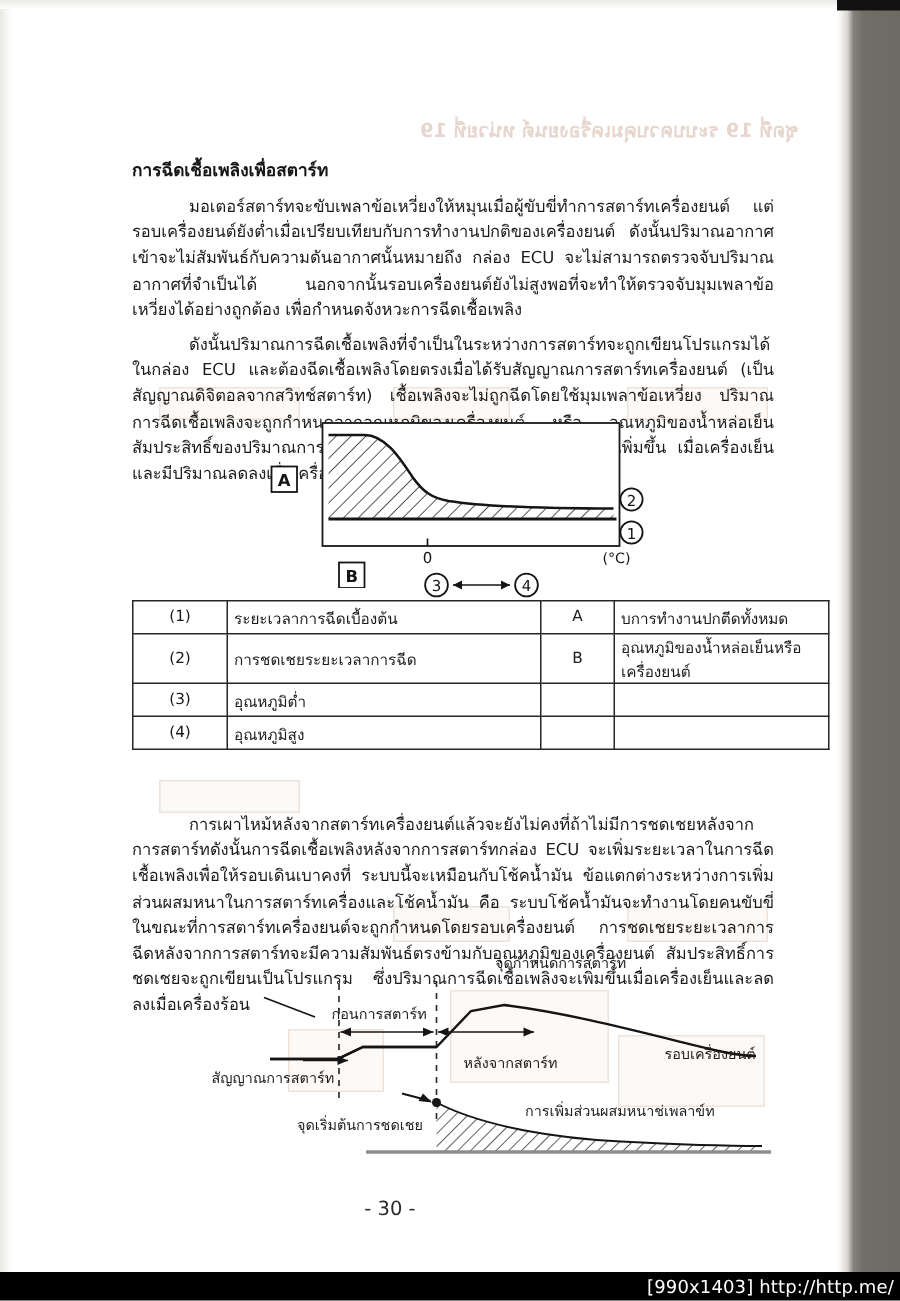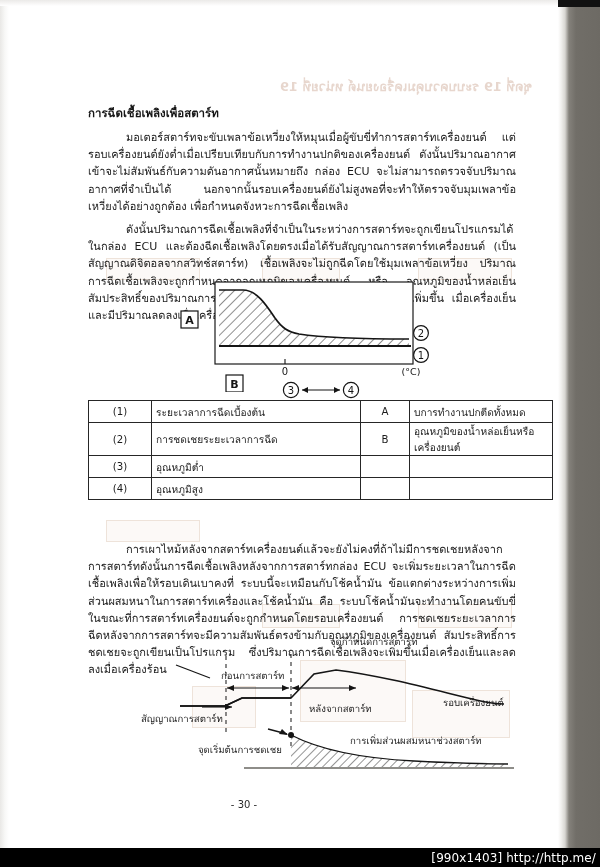--- a/index.html
+++ b/index.html
@@ -146,22 +146,23 @@
 
   
   .figwrap { position: absolute; }
   svg { display: block; }
 
   .pgnum {
     position: absolute;
     left: 0; width: 488px;
     text-align: center;
     font-family: "DejaVu Sans", "Liberation Sans", sans-serif;
-    font-size: 10px;
+    font-size: 13px;
     color: #2a2a2a;
+    padding-left: 16px;
   }
 </style>
 </head>
 <body>
 
 <div id="scan">
 
   <div class="left-edge"></div>
   <div class="top-edge"></div>
 
@@ -329,21 +330,21 @@
   <div style="position:absolute; left:221px; top:668px; font-size:9.6px; color:#1b1b1b; white-space:nowrap;">ก่อนการสตาร์ท</div>
 
   <div style="position:absolute; left:309px; top:701px; font-size:9.6px; color:#1b1b1b; white-space:nowrap;">หลังจากสตาร์ท</div>
 
   <div style="position:absolute; left:443px; top:695px; font-size:9.6px; color:#1b1b1b; white-space:nowrap;">รอบเครื่องยนต์</div>
 
   <div style="position:absolute; left:141px; top:711px; font-size:9.6px; color:#1b1b1b; white-space:nowrap;">สัญญาณการสตาร์ท</div>
 
   <div style="position:absolute; left:198px; top:742px; font-size:9.6px; color:#1b1b1b; white-space:nowrap;">จุดเริ่มต้นการชดเชย</div>
 
-  <div style="position:absolute; left:350px; top:733px; font-size:9.6px; color:#1b1b1b; white-space:nowrap;">การเพิ่มส่วนผสมหนาช่วงสตาร์ท</div>
+  <div style="position:absolute; left:350px; top:733px; font-size:9.6px; color:#1b1b1b; white-space:nowrap;">การเพิ่มส่วนผสมหนาช่เพลาข์ท</div>
 
   <div class="pgnum" style="top:799px;">- 30 -</div>
 
   <div class="gutter"></div>
   <div class="gutter-topcap"></div>
 </div>
 
 <div id="blackbar"></div>
 <div id="watermark">[990x1403] http://http.me/</div>
 

